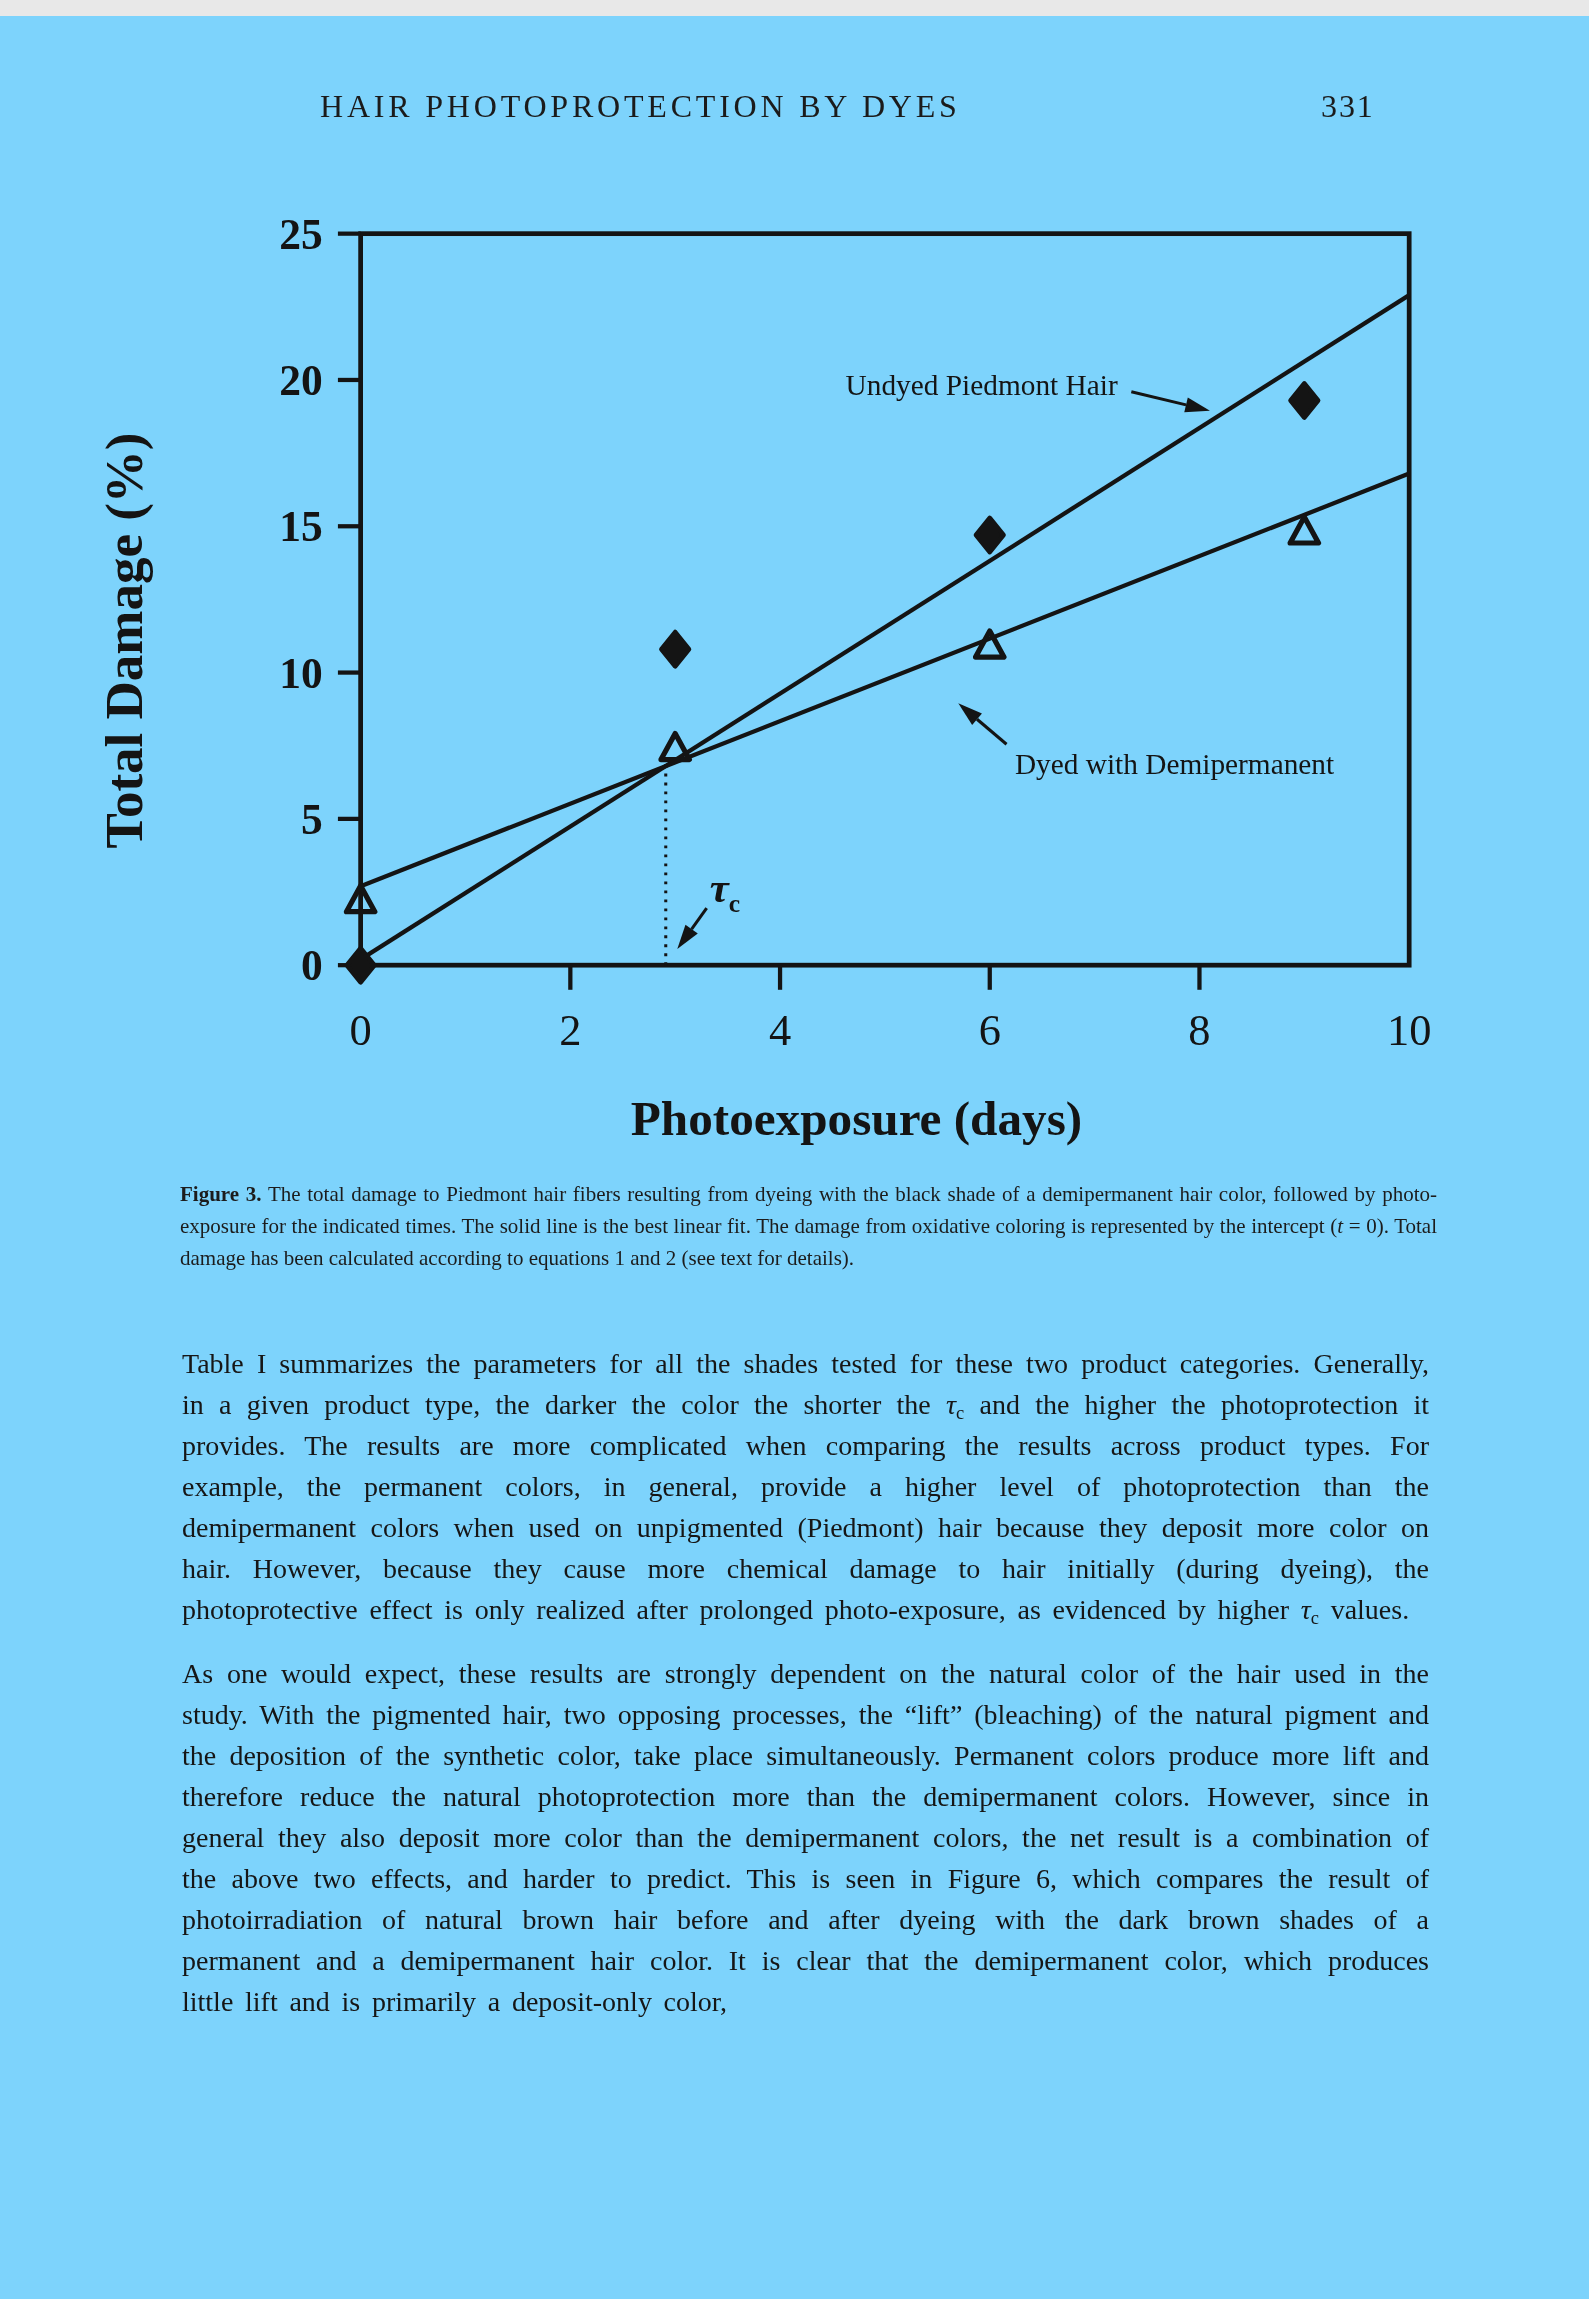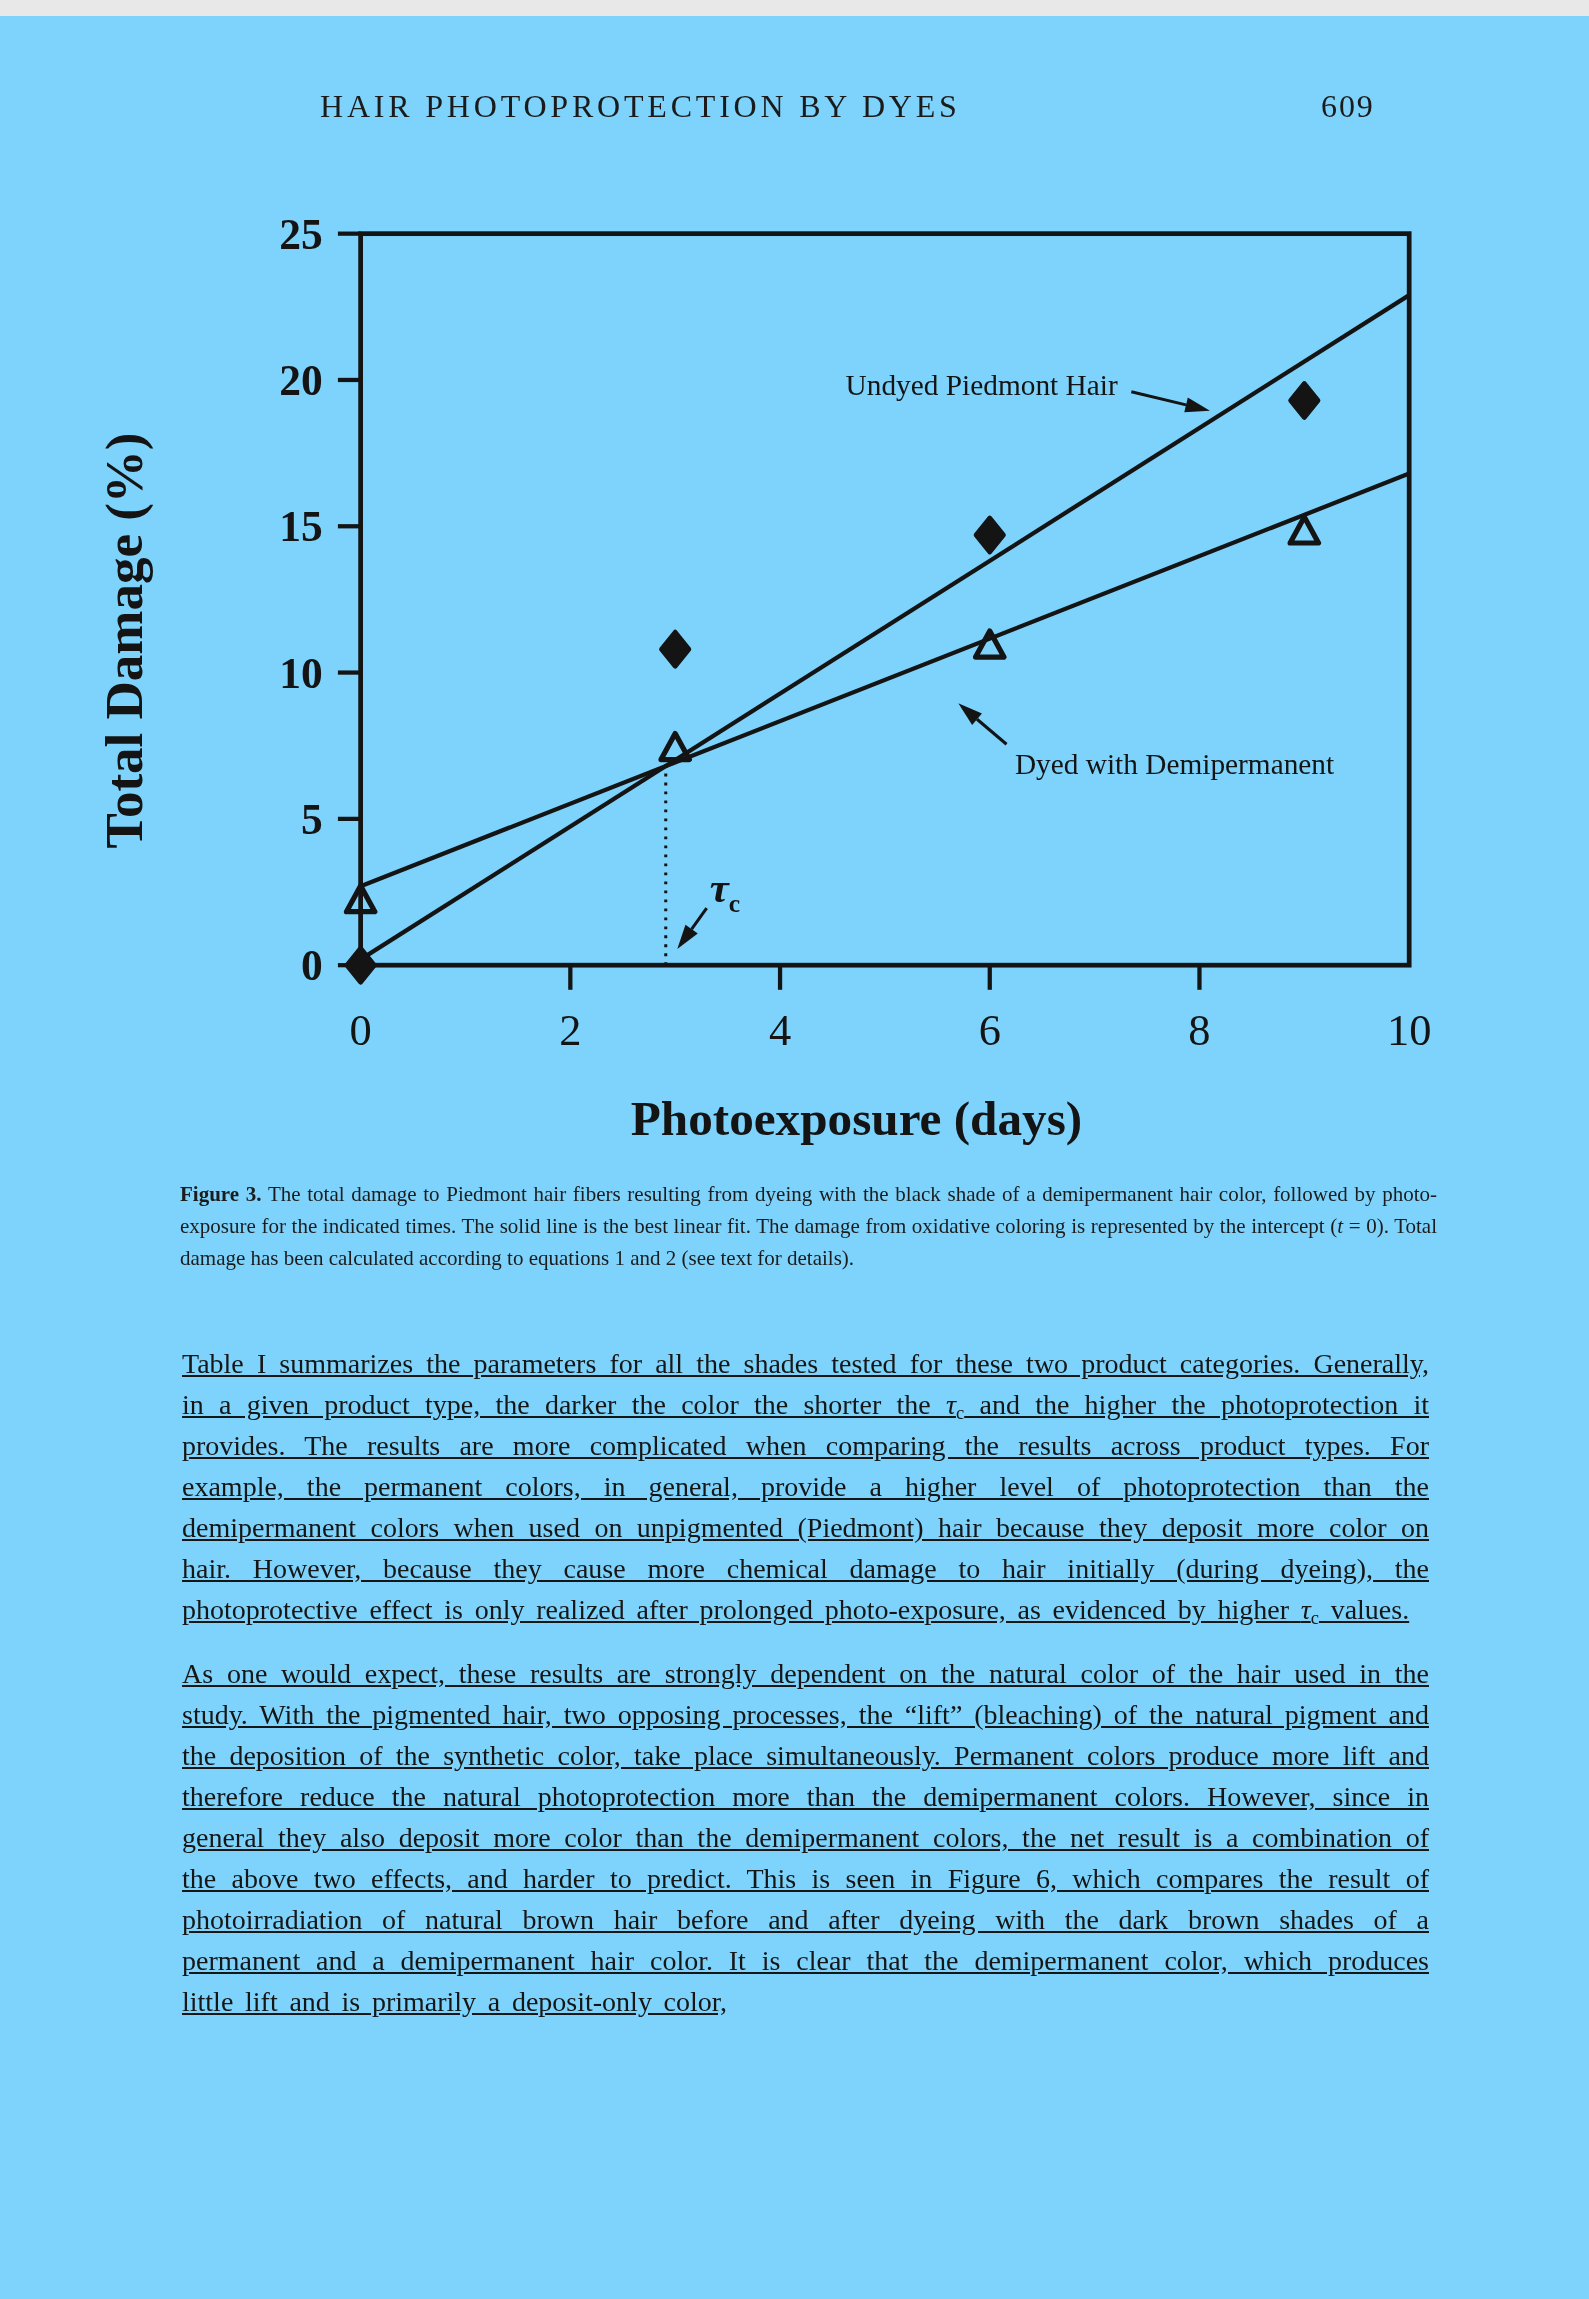--- a/index.html
+++ b/index.html
@@ -18,33 +18,33 @@
   .chart-svg { position:absolute; left:0; top:0; }
 
   .figure-caption {
     position:absolute; left:180px; top:1141px; width:1257px;
     font-size:21px; line-height:32px; text-align:justify; color:#1c1c1c;
   }
   .body-text {
     position:absolute; left:182px; top:1327px; width:1247px;
     font-size:28px; line-height:41px; text-align:justify; word-spacing:4.7px; color:#161616;
   }
-  .body-text p { margin:0 0 23px 0;text-decoration:underline; }
+  .body-text p { margin:0 0 23px 0; }
   .it { font-style:italic; }
   .b { font-weight:bold; }
   sub.sub { font-size:0.66em; line-height:0; vertical-align:-0.25em; }
 </style>
 </head>
 <body>
 
 <div class="page">
 
   <div class="running-head">
     <span class="running-title">HAIR PHOTOPROTECTION BY DYES</span>
-    <span class="page-number">609</span>
+    <span class="page-number">331</span>
   </div>
 
   <svg class="chart-svg" width="1590" height="1164" viewBox="0 0 1680 1230" aria-hidden="true">
       <rect x="381" y="230" width="1108" height="773" fill="none" stroke="#141414" stroke-width="5"></rect>
       <g>
         <line x1="357" y1="1003" x2="381" y2="1003" stroke="#141414" stroke-width="4.5"></line>
         <text x="341" y="1019" text-anchor="end" font-size="46" font-weight="bold" fill="#141414">0</text>
         <line x1="357" y1="848.4" x2="381" y2="848.4" stroke="#141414" stroke-width="4.5"></line>
         <text x="341" y="864.4" text-anchor="end" font-size="46" font-weight="bold" fill="#141414">5</text>
         <line x1="357" y1="693.8" x2="381" y2="693.8" stroke="#141414" stroke-width="4.5"></line>

